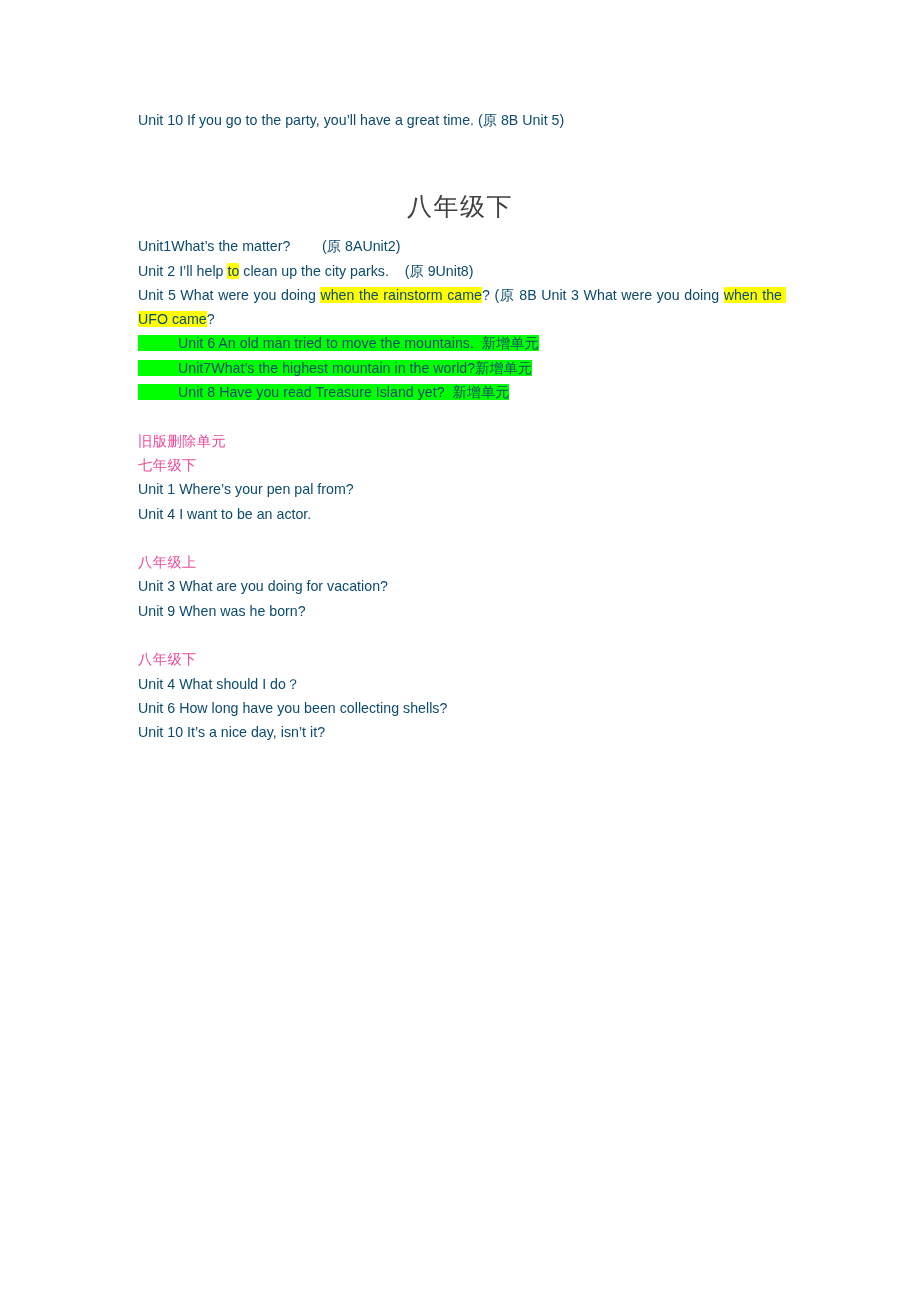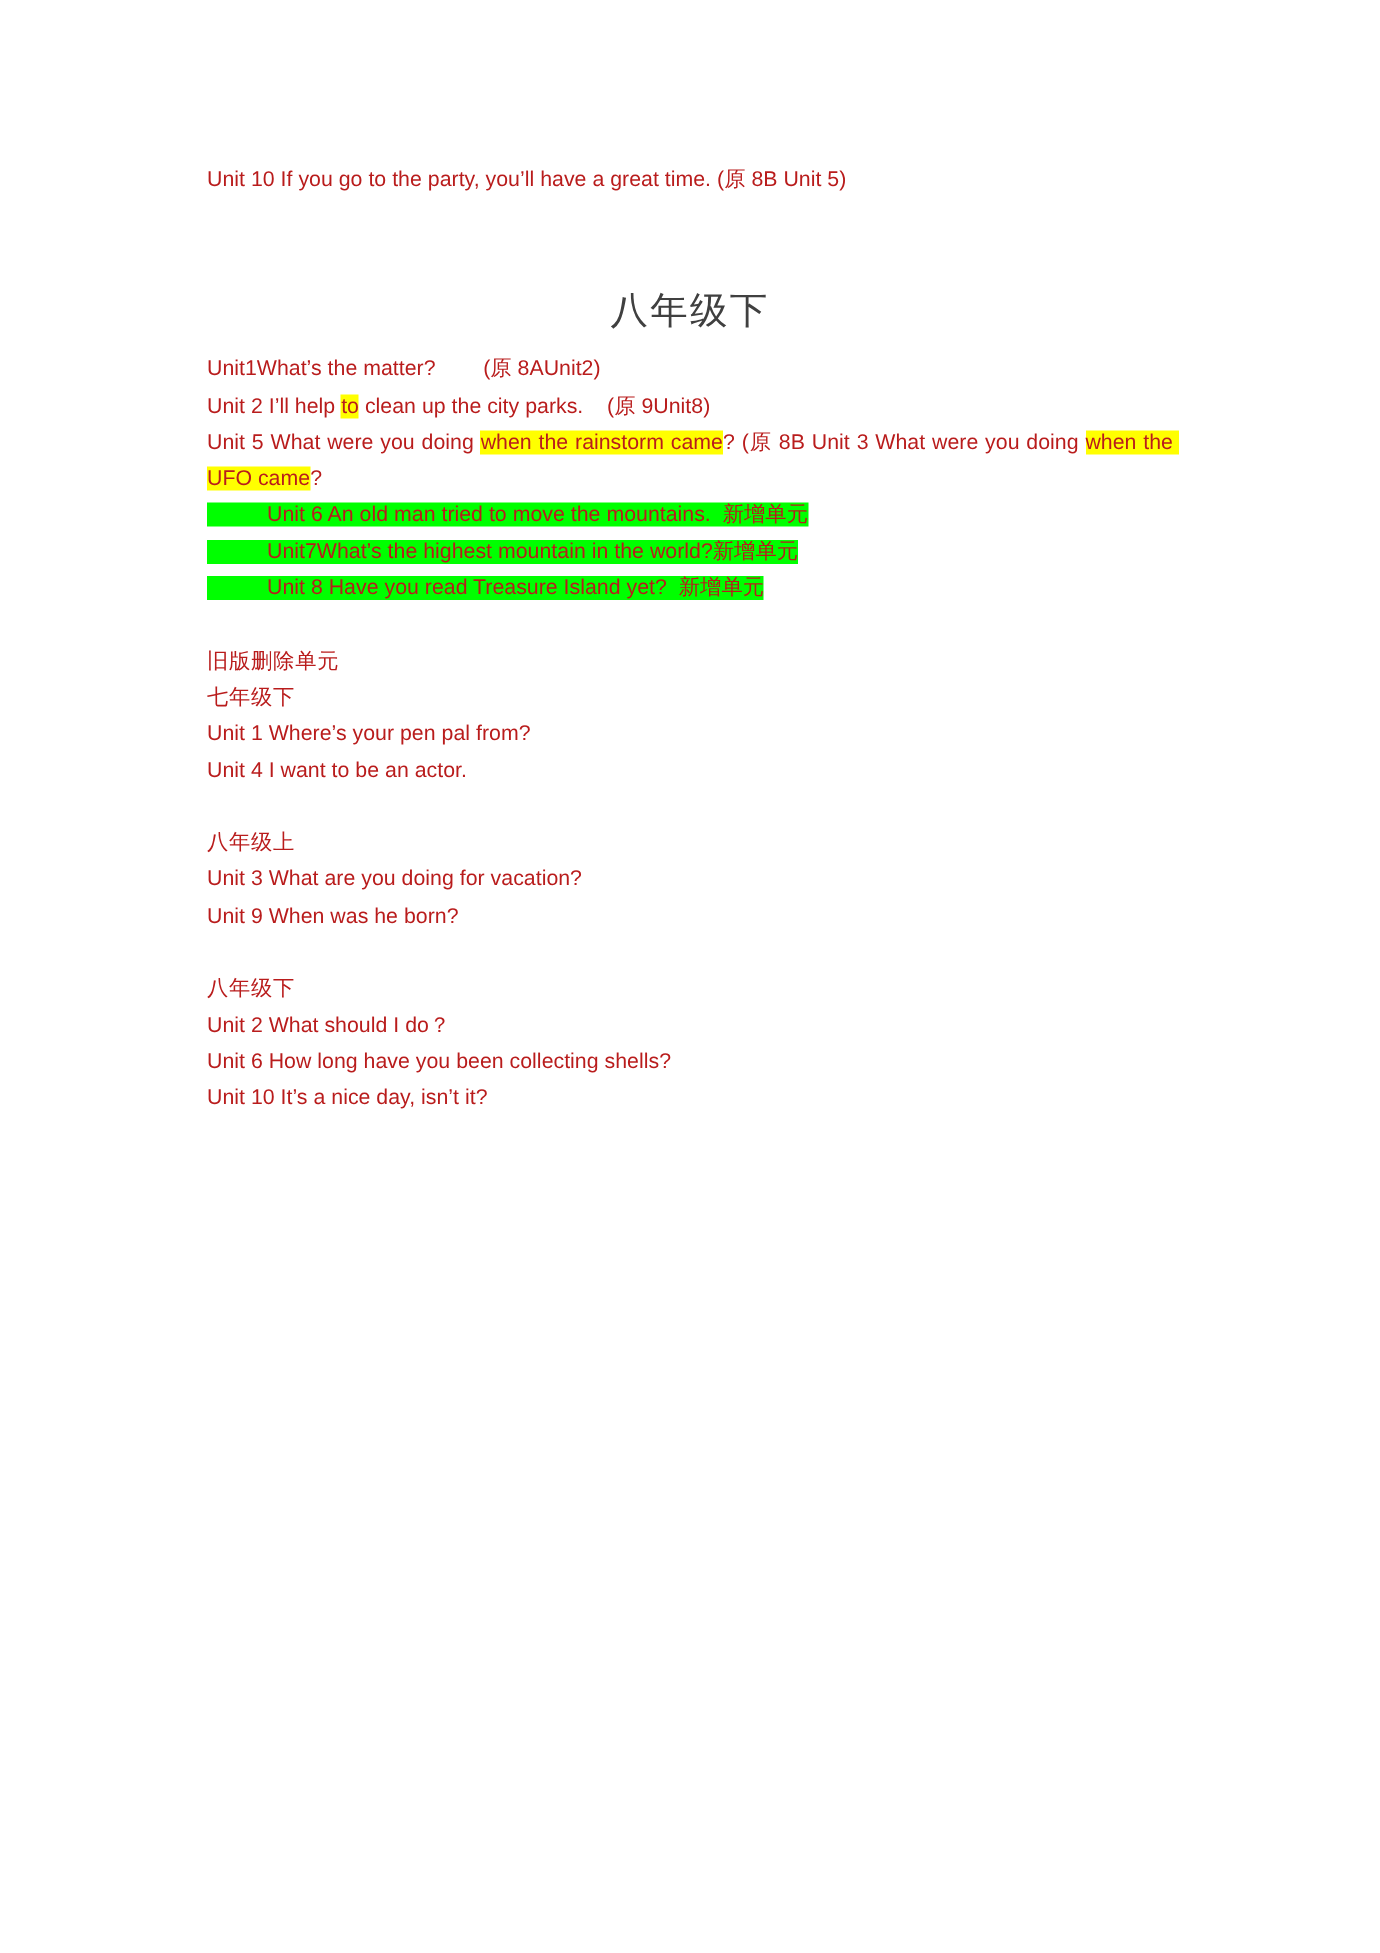--- a/index.html
+++ b/index.html
@@ -28,42 +28,42 @@
   }
   
   .line {
     font-family: "Liberation Sans", sans-serif;
     font-size: 14.2px;
     line-height: 24.3px;
     color: #1a1a1a;
     white-space: pre-wrap;
     letter-spacing: 0.02px;
   }
-  .line.en { color: #b91c1c; }
+  .line.en { color: #0c4a6e; }
   
   .cn {
     font-family: "DejaVu Serif", "Liberation Serif", serif;
     font-size: 14.2px;
   }
   
   .title {
     font-family: "DejaVu Serif", "Liberation Serif", serif;
     font-size: 25px;
     line-height: 30px;
     color: #404040;
     text-align: center;
     letter-spacing: 1.5px;
     margin: 0;
   }
   
   .sec-head {
     font-family: "DejaVu Serif", "Liberation Serif", serif;
     font-size: 14.2px;
     line-height: 24.3px;
-    color: #b91c1c;
+    color: #ec4899;
     letter-spacing: 0.5px;
   }
   
   .justified {
     text-align: justify;
     text-align-last: left;
     text-justify: inter-word;
   }
   
   .hl-y { background-color: #ffff00; }
@@ -114,18 +114,18 @@
 
     <div class="blank-line"></div>
 
     <div class="sec-head">八年级上</div>
     <div class="line en">Unit 3 What are you doing for vacation?</div>
     <div class="line en">Unit 9 When was he born?</div>
 
     <div class="blank-line"></div>
 
     <div class="sec-head">八年级下</div>
-    <div class="line en">Unit 2 What should I do？</div>
+    <div class="line en">Unit 4 What should I do？</div>
     <div class="line en">Unit 6 How long have you been collecting shells?</div>
     <div class="line en">Unit 10 It’s a nice day, isn’t it?</div>
 
   </div>
 </div>
 
 </body></html>

